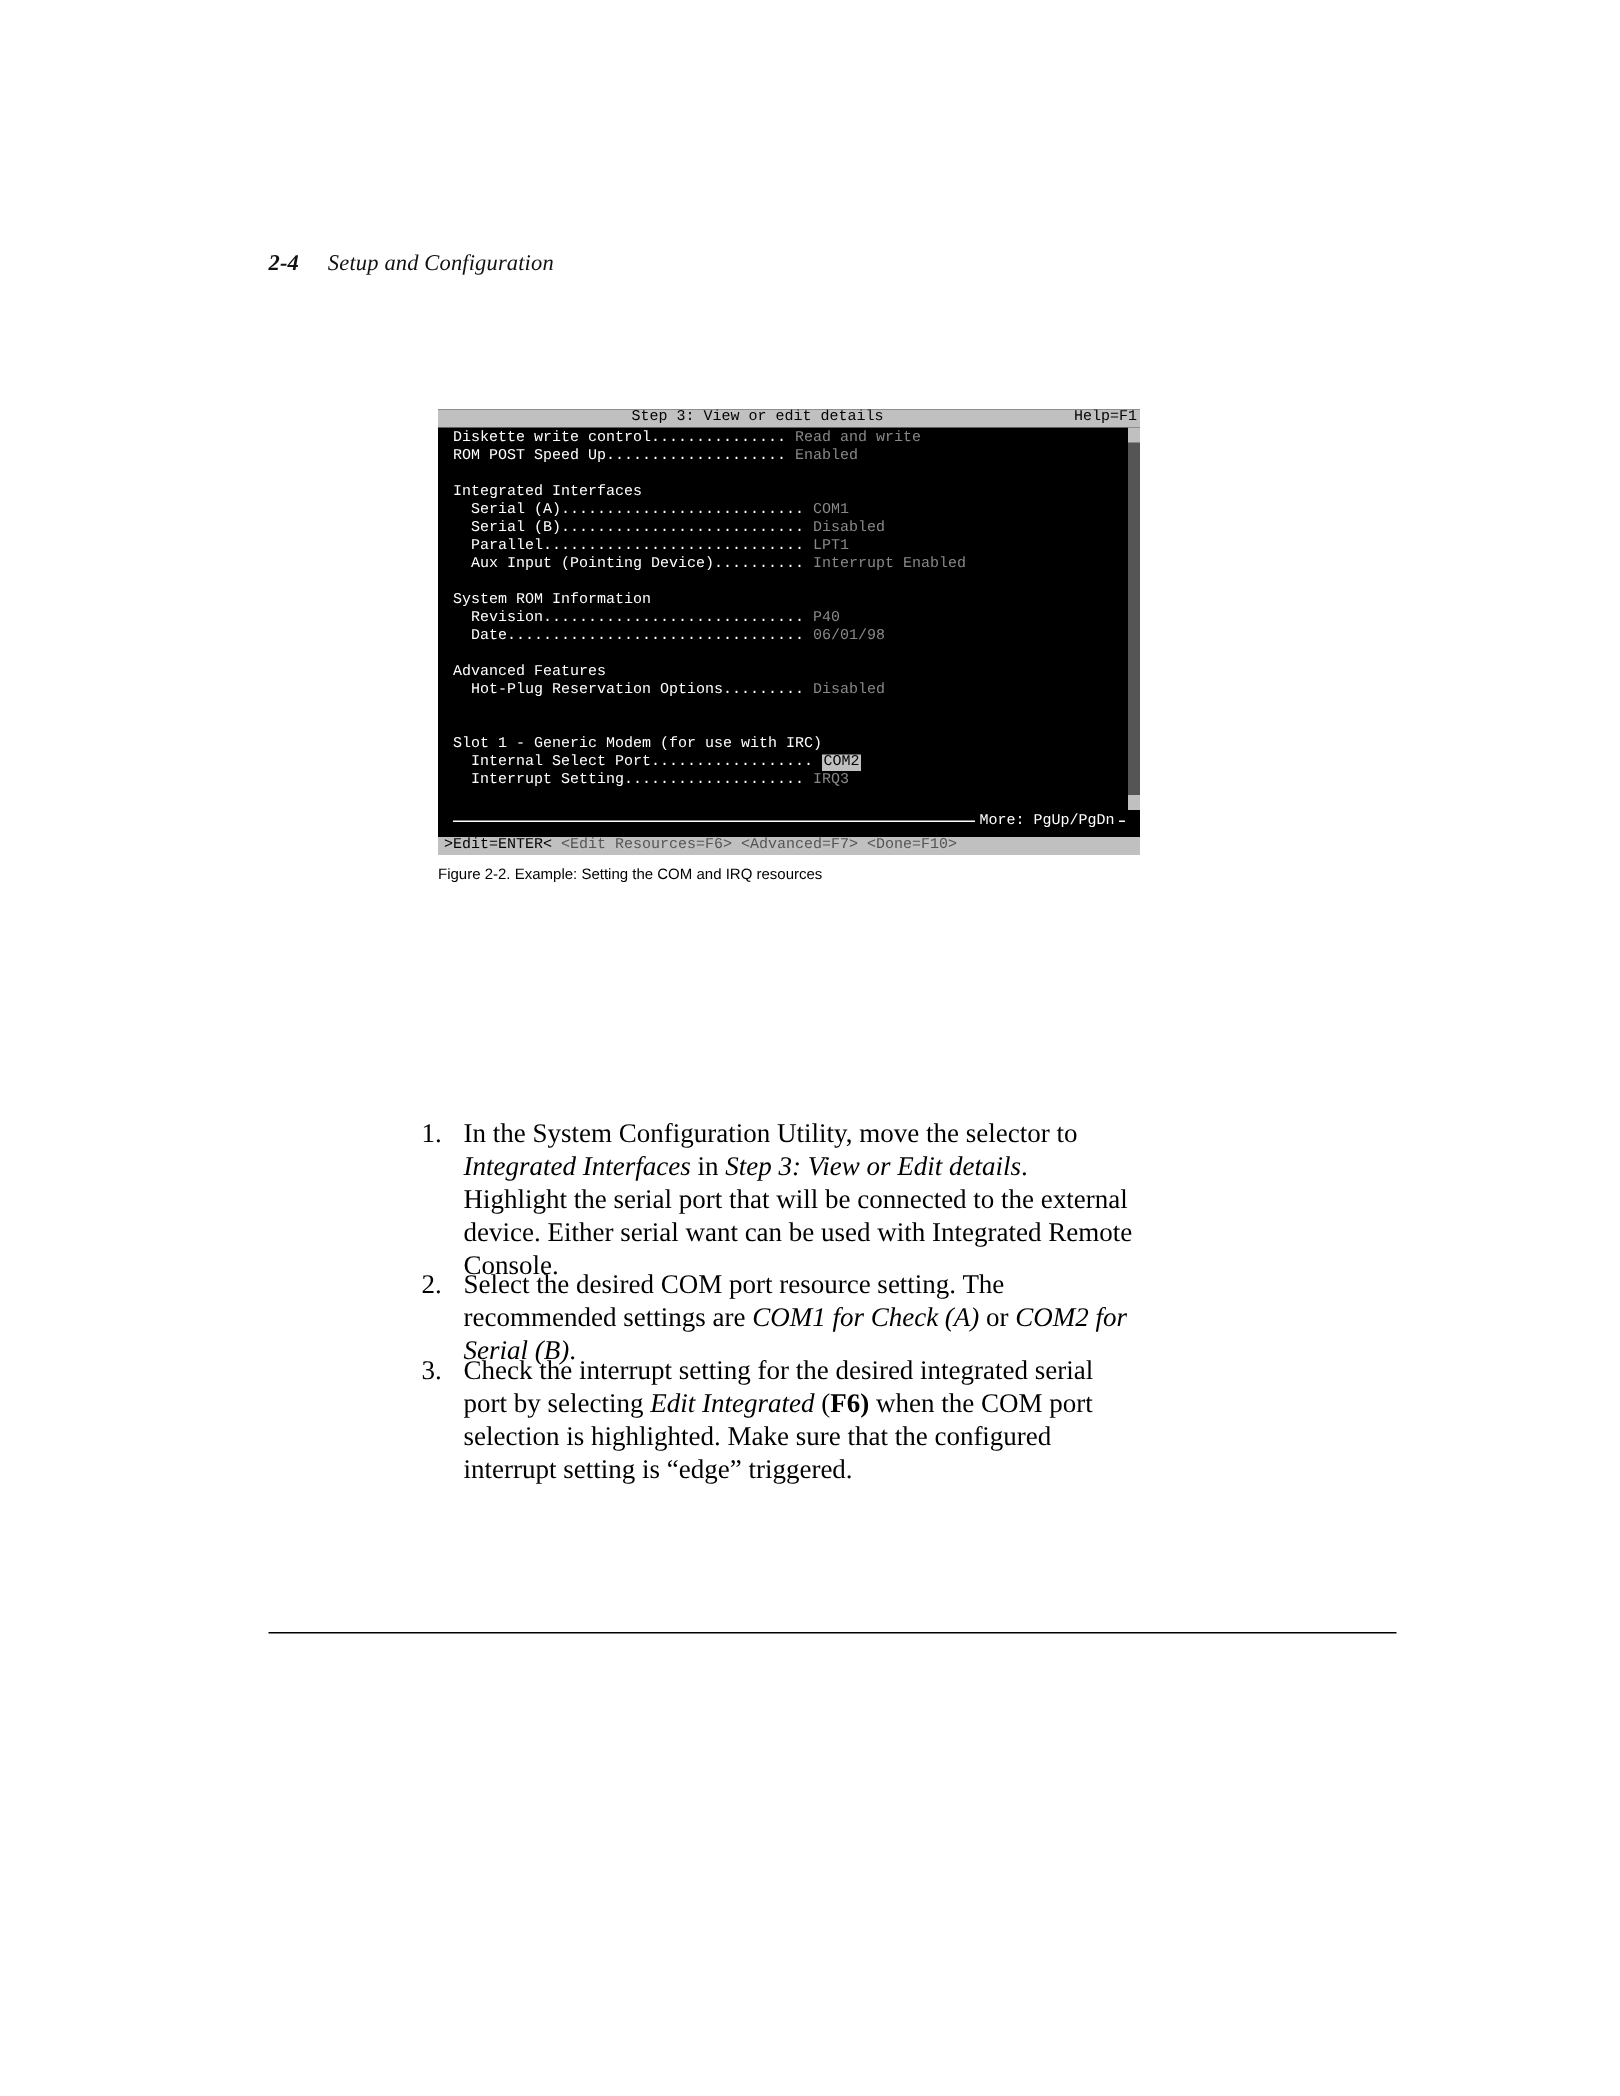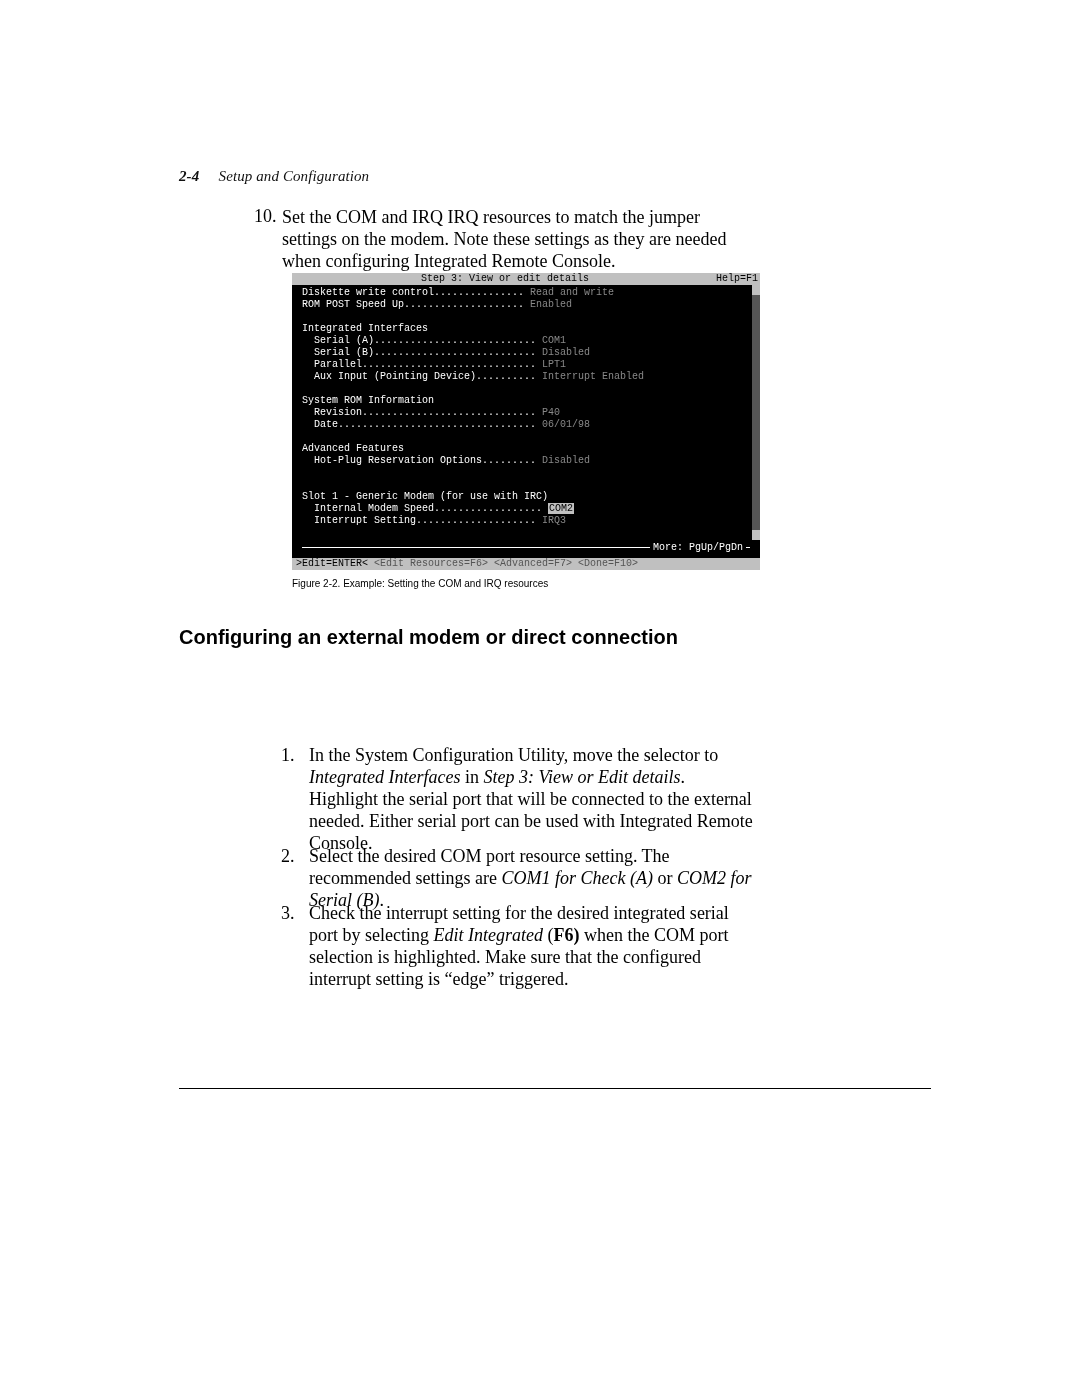--- a/index.html
+++ b/index.html
@@ -184,24 +184,20 @@
 <body>
 
 <div class="page">
 
   <div class="running-header">
     <span class="pg">2-4</span>
     <span>&nbsp;&nbsp;&nbsp;</span>
     <span>Setup and Configuration</span>
   </div>
 
-  <div class="body-col step-block">
-    <span class="step-number">10.</span>
-    <span class="step-text">Set the COM and IRQ IRQ resources to match the jumper settings on the modem. Note these settings as they are needed when configuring Integrated Remote Console.</span>
-  </div>
 
   <div class="bios">
     <div class="titlebar">
       <span></span>
       <span class="center">Step 3:  View or edit details</span>
       <span>Help=F1</span>
     </div>
     <div class="content"><span>Diskette write control...............</span> <span class="dim">Read and write</span>
 <span>ROM POST Speed Up....................</span> <span class="dim">Enabled</span>
 
@@ -213,42 +209,41 @@
 
 <span>System ROM Information</span>
 <span>  Revision.............................</span> <span class="dim">P40</span>
 <span>  Date.................................</span> <span class="dim">06/01/98</span>
 
 <span>Advanced Features</span>
 <span>  Hot-Plug Reservation Options.........</span> <span class="dim">Disabled</span>
 
 
 <span>Slot 1 - Generic Modem (for use with IRC)</span>
-<span>  Internal Modem Speed..................</span> <span class="sel">COM2</span>
+<span>  Internal Select Port..................</span> <span class="sel">COM2</span>
 <span>  Interrupt Setting....................</span> <span class="dim">IRQ3</span></div>
 
     <div class="scrollbar">
       <div class="thumb-top"></div>
       <div class="thumb-bot"></div>
     </div>
     <div class="footer-line"></div>
     <div class="more-label">More: PgUp/PgDn</div>
     <div class="statusbar">
       <span class="caret">&gt;Edit=ENTER&lt;</span><span> &lt;Edit Resources=F6&gt;</span><span> &lt;Advanced=F7&gt;</span><span> &lt;Done=F10&gt;</span>
     </div>
   </div>
 
   <div class="fig-caption">Figure 2-2.    Example: Setting the COM and IRQ resources</div>
 
-  <div class="heading">Configuring an external modem or direct connection</div>
 
 
   <div class="ol-item oli1">
     <span class="ol-num">1.</span>
-    <span>In the System Configuration Utility, move the selector to </span><span class="ital">Integrated Interfaces</span><span> in </span><span class="ital">Step 3: View or Edit details</span><span>. Highlight the serial port that will be connected to the external needed. Either serial port can be used with Integrated Remote Console.</span>
+    <span>In the System Configuration Utility, move the selector to </span><span class="ital">Integrated Interfaces</span><span> in </span><span class="ital">Step 3: View or Edit details</span><span>. Highlight the serial port that will be connected to the external device. Either serial want can be used with Integrated Remote Console.</span>
   </div>
 
   <div class="ol-item oli2">
     <span class="ol-num">2.</span>
     <span>Select the desired COM port resource setting. The recommended settings are </span><span class="ital">COM1 for Check (A)</span><span> or </span><span class="ital">COM2 for Serial (B)</span><span>.</span>
   </div>
 
   <div class="ol-item oli3">
     <span class="ol-num">3.</span>
     <span>Check the interrupt setting for the desired integrated serial port by selecting </span><span class="ital">Edit Integrated</span><span> (</span><span class="bold">F6)</span><span> when the COM port selection is highlighted. Make sure that the configured interrupt setting is “edge” triggered.</span>

